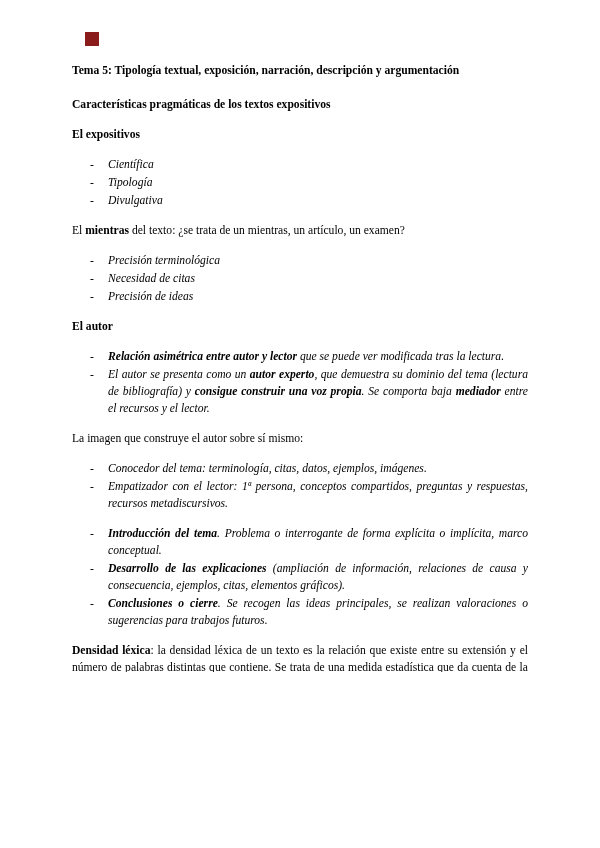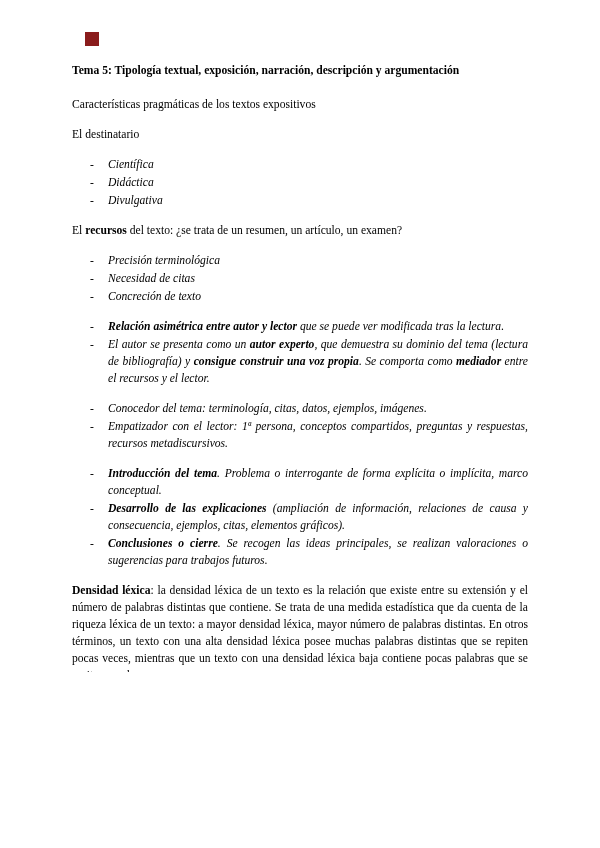--- a/index.html
+++ b/index.html
@@ -25,88 +25,90 @@
     background: #8a1c1c;
   }
   .content {
     position: absolute;
     left: 72px;
     top: 62px;
     width: 456px;
   }
   .block { margin: 0 0 13px 0; }
   .title { font-weight: bold; margin-bottom: 17px; }
-  .head { font-weight: normal; }
+  .head { font-weight: bold; }
   .para { text-align: justify; }
   .list { margin: 0 0 13px 0; }
   .li { display: flex; margin-bottom: 1px; }
   .li .dash { flex: 0 0 36px; padding-left: 18px; }
   .li .li-text { flex: 1; text-align: justify; font-style: italic; }
   .b { font-weight: bold; }
 </style>
 </head>
 <body>
 
 <div class="page">
   <div class="corner-square"></div>
 
   <div class="content">
 
     <div class="block title">Tema 5: Tipología textual, exposición, narración, descripción y argumentación</div>
 
     <div class="block head">Características pragmáticas de los textos expositivos</div>
 
-    <div class="block head">El destinatario</div>
+    <div class="block head">El expositivos</div>
 
     <div class="list">
       <div class="li">
         <span class="dash">-</span>
         <span class="li-text">Científica</span>
       </div>
       <div class="li">
         <span class="dash">-</span>
-        <span class="li-text">Didáctica</span>
+        <span class="li-text">Tipología</span>
       </div>
       <div class="li">
         <span class="dash">-</span>
         <span class="li-text">Divulgativa</span>
       </div>
     </div>
 
     <div class="block para">
-      <span>El </span><span class="b">recursos</span><span> del texto: ¿se trata de un resumen, un artículo, un examen?</span>
+      <span>El </span><span class="b">mientras</span><span> del texto: ¿se trata de un mientras, un artículo, un examen?</span>
     </div>
 
     <div class="list">
       <div class="li">
         <span class="dash">-</span>
         <span class="li-text">Precisión terminológica</span>
       </div>
       <div class="li">
         <span class="dash">-</span>
         <span class="li-text">Necesidad de citas</span>
       </div>
       <div class="li">
         <span class="dash">-</span>
-        <span class="li-text">Concreción de texto</span>
+        <span class="li-text">Precisión de ideas</span>
       </div>
     </div>
 
+    <div class="block head">El autor</div>
 
     <div class="list">
       <div class="li">
         <span class="dash">-</span>
         <span class="li-text"><span class="b">Relación asimétrica entre autor y lector</span><span> que se puede ver modificada tras la lectura.</span></span>
       </div>
       <div class="li">
         <span class="dash">-</span>
-        <span class="li-text"><span>El autor se presenta como un </span><span class="b">autor experto</span><span>, que demuestra su dominio del tema (lectura de bibliografía) y </span><span class="b">consigue construir una voz propia</span><span>. Se comporta como </span><span class="b">mediador</span><span> entre el recursos y el lector.</span></span>
+        <span class="li-text"><span>El autor se presenta como un </span><span class="b">autor experto</span><span>, que demuestra su dominio del tema (lectura de bibliografía) y </span><span class="b">consigue construir una voz propia</span><span>. Se comporta baja </span><span class="b">mediador</span><span> entre el recursos y el lector.</span></span>
       </div>
     </div>
 
+    <div class="block para">La imagen que construye el autor sobre sí mismo:</div>
 
     <div class="list">
       <div class="li">
         <span class="dash">-</span>
         <span class="li-text">Conocedor del tema: terminología, citas, datos, ejemplos, imágenes.</span>
       </div>
       <div class="li">
         <span class="dash">-</span>
         <span class="li-text">Empatizador con el lector: 1ª persona, conceptos compartidos, preguntas y respuestas, recursos metadiscursivos.</span>
       </div>

